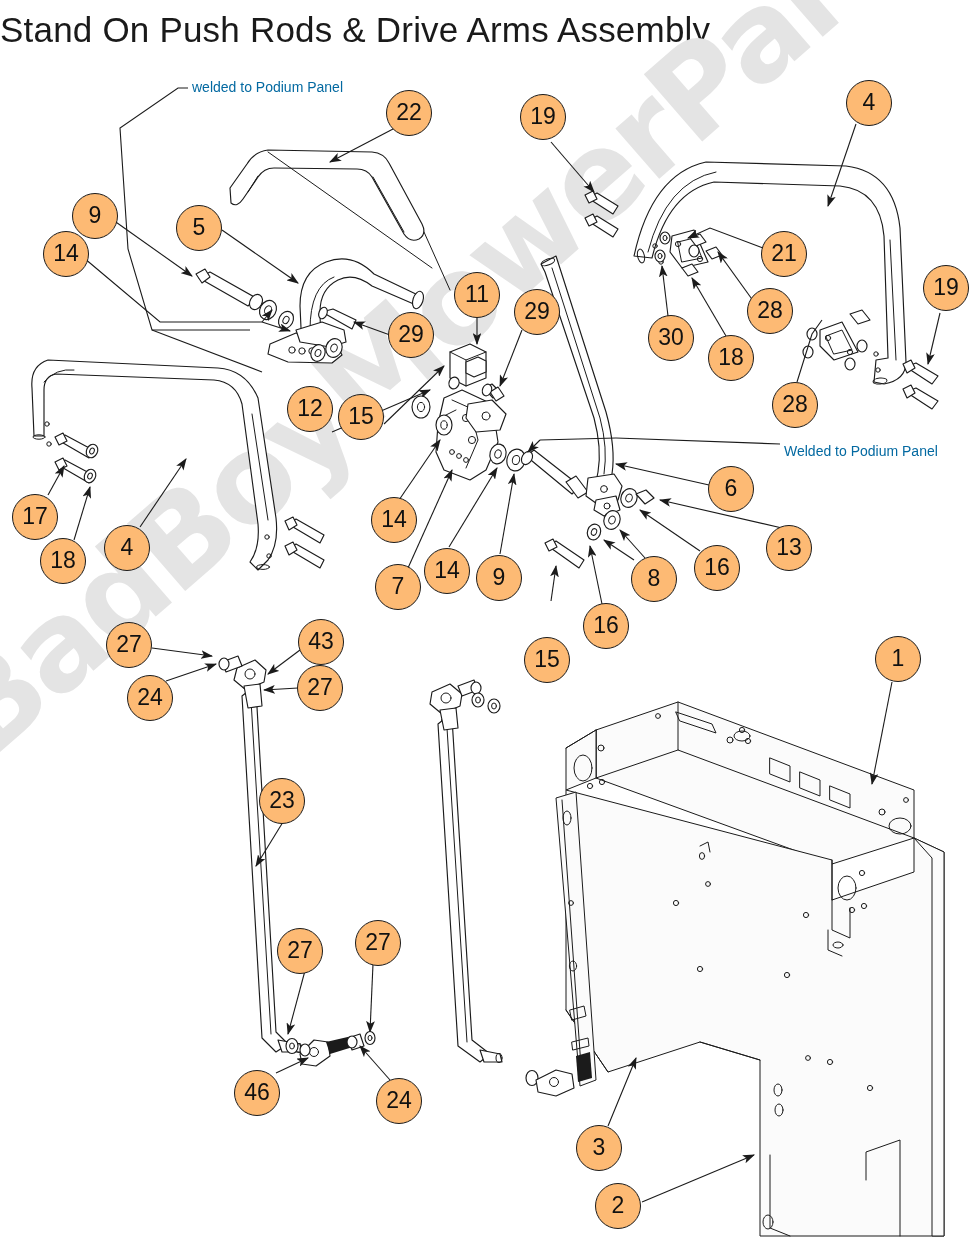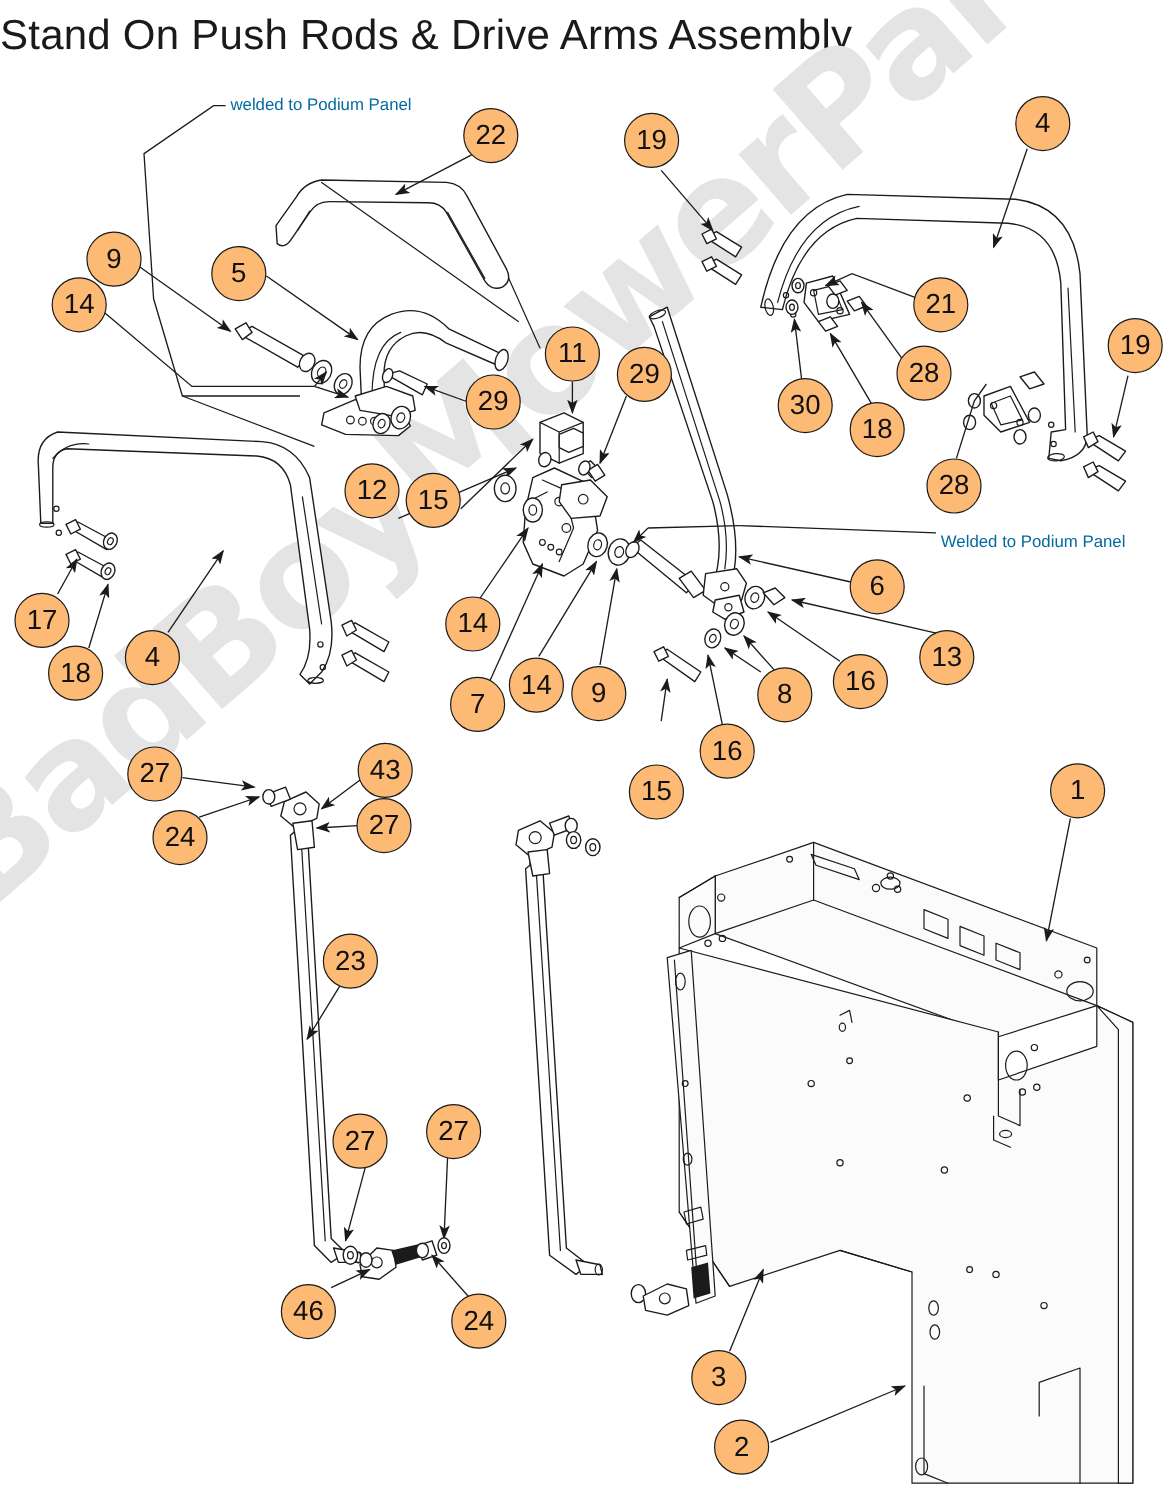--- a/index.html
+++ b/index.html
@@ -600,21 +600,21 @@
     </div>
   <div class="callout" style="left:150px;top:698px">
       <span>24</span>
     </div>
   <div class="callout" style="left:320px;top:688px">
       <span>27</span>
     </div>
   <div class="callout" style="left:898px;top:659px">
       <span>1</span>
     </div>
-  <div class="callout" style="left:292px;top:801px">
+  <div class="callout" style="left:282px;top:801px">
       <span>23</span>
     </div>
   <div class="callout" style="left:300px;top:951px">
       <span>27</span>
     </div>
   <div class="callout" style="left:378px;top:943px">
       <span>27</span>
     </div>
   <div class="callout" style="left:257px;top:1093px">
       <span>46</span>

